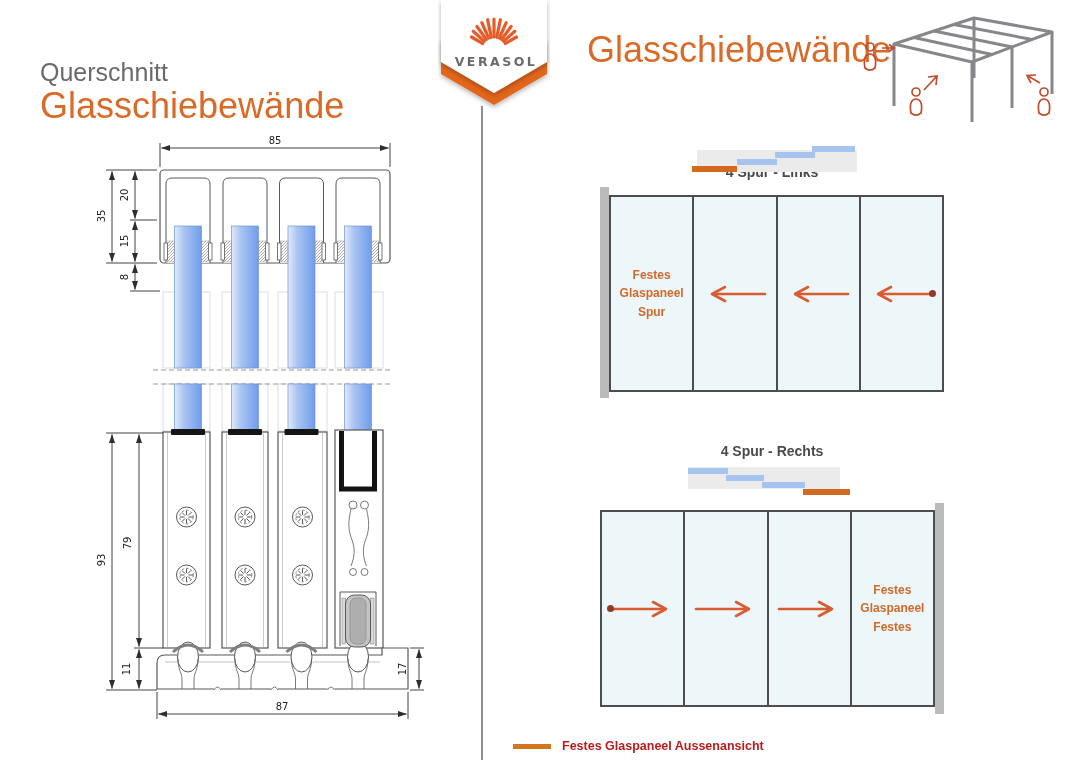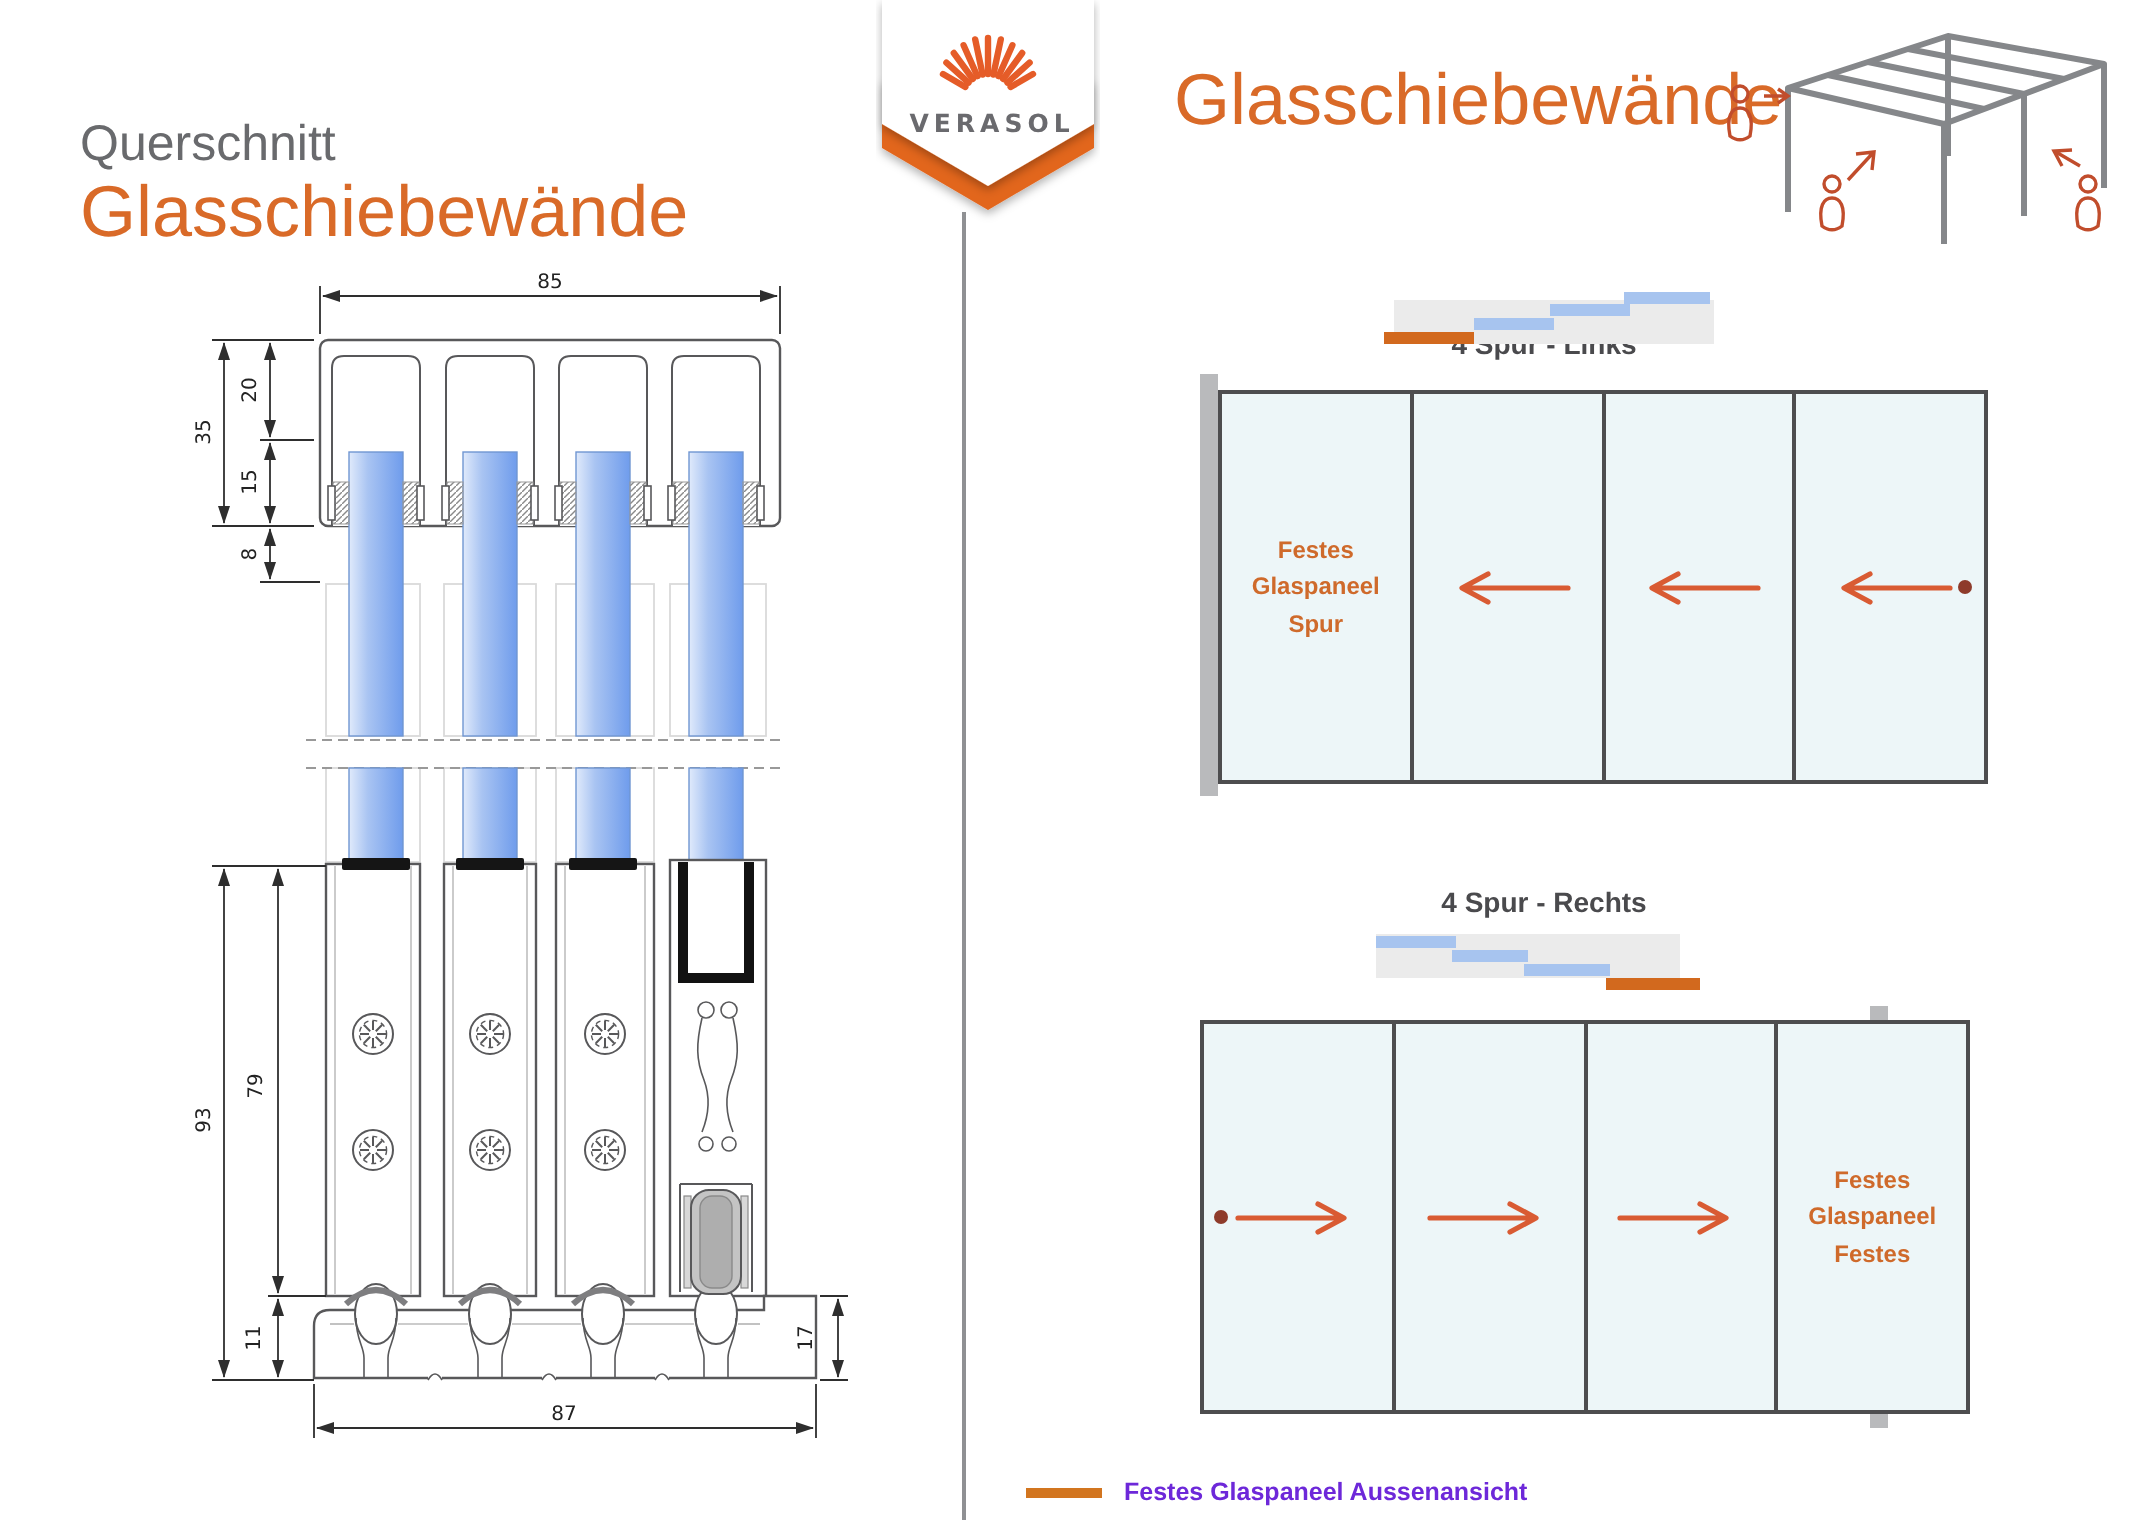--- a/index.html
+++ b/index.html
@@ -25,33 +25,33 @@
   .ct-links{top:126px;margin-top:38px;} .ct-rechts{top:443px;}
 
   .steps{position:absolute;}
   .steps .bg{position:absolute;background:#ebebeb;}
   .steps .bar{position:absolute;height:6px;}
   .bar-blue{background:#a7c4ef;}
   .bar-orange{background:#d2691e;}
 
   .elev{position:absolute;width:344px;height:211px;}
   .wall-post{position:absolute;top:0;width:9px;height:211px;background:#b9babc;}
-  .panels{position:absolute;display:flex;width:385px;height:197px;}
+  .panels{position:absolute;display:flex;width:335px;height:197px;}
   .panel{position:relative;flex:1;background:#edf6f8;border:2px solid #4d4d4f;margin-left:-2px;
          display:flex;align-items:center;justify-content:center;}
   .panel:first-child{margin-left:0;}
   .fixed-label{color:#cf6a2b;font-weight:bold;font-size:12px;line-height:1.55;text-align:center;}
   .handle-dot{position:absolute;top:50%;margin-top:-3.5px;width:7px;height:7px;border-radius:50%;
               background:#8e3b2b;}
   .dot-right{right:6px;} .dot-left{left:5px;}
 
   
   .legend{position:absolute;left:513px;top:739px;display:flex;align-items:center;}
   .legend-swatch{width:38px;height:5px;background:#d2751f;margin-right:11px;}
-  .legend-label{font-size:12.5px;font-weight:bold;color:#6d28d9;}
+  .legend-label{font-size:12.5px;font-weight:bold;color:#b91c1c;}
 
   svg text{font-family:"DejaVu Sans",sans-serif;}
 </style>
 </head>
 <body>
 
 <div class="page">
 
   <div class="title-block tb-left">
     <div class="subtitle">Querschnitt</div>

